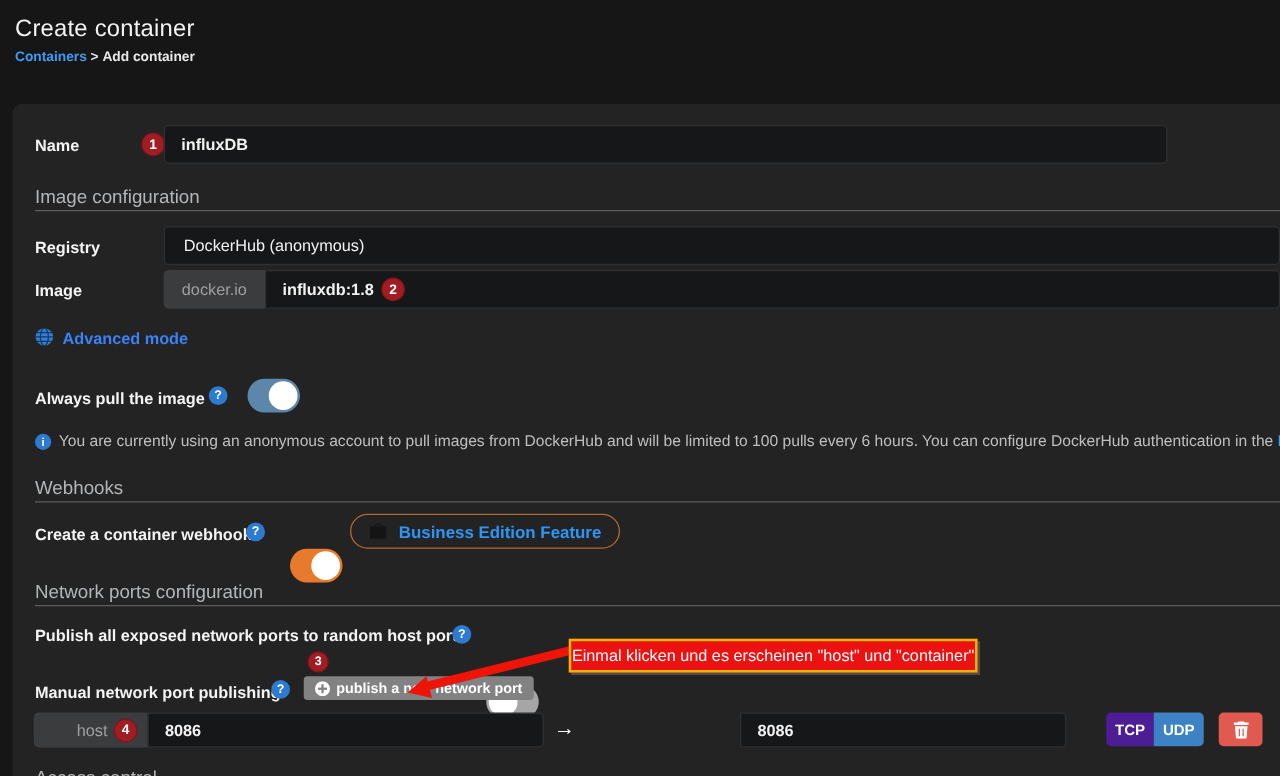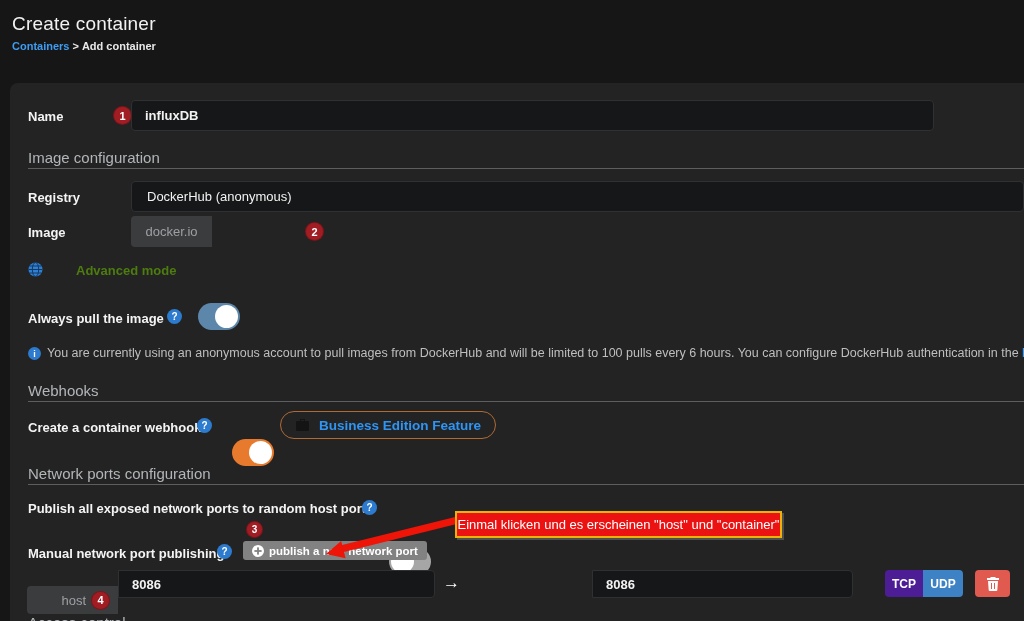--- a/index.html
+++ b/index.html
@@ -31,21 +31,21 @@
   .iicon{width:13px;height:13px;border-radius:50%;background:#2c7bce;color:#fff;font-size:9px;font-weight:bold;display:flex;align-items:center;justify-content:center;}
 
   .toggle{width:42px;height:27px;border-radius:14px;position:relative;cursor:pointer;}
   .toggle .knob{position:absolute;top:2px;width:23px;height:23px;border-radius:50%;background:#fff;}
   .toggle.on-blue{background:#5d87aa;}
   .toggle.on-orange{background:#e87a2e;}
   .toggle.off{background:#a6a6a6;}
   .toggle.on-blue .knob,.toggle.on-orange .knob{right:2px;}
   .toggle.off .knob{left:2px;}
 
-  .link-blue{color:#4d7c0f;font-weight:bold;font-size:13px;text-decoration:none;cursor:pointer;margin-left:26px;}
+  .link-blue{color:#3b82f6;font-weight:bold;font-size:13px;text-decoration:none;cursor:pointer;}
 
   .info-text{font-size:12.5px;color:#bfbfbf;white-space:nowrap;}
   .info-text a{color:#3d9df2;font-weight:bold;text-decoration:none;}
 
   .be-pill{height:28px;box-sizing:border-box;border:1px solid #b06a33;border-radius:15px;display:flex;align-items:center;gap:9px;padding:0 14px;cursor:pointer;}
   .be-pill span{color:#2e95f5;font-weight:bold;font-size:13.5px;white-space:nowrap;}
 
   .publish-btn{height:19px;background:#828282;border:none;border-radius:3px;color:#fff;font-weight:bold;font-size:11.5px;font-family:"Liberation Sans",sans-serif;display:flex;align-items:center;gap:5px;padding:0 9px;cursor:pointer;white-space:nowrap;}
 
   .proto-btn{height:27px;border:none;color:#fff;font-weight:bold;font-size:12px;font-family:"Liberation Sans",sans-serif;cursor:pointer;}
@@ -75,20 +75,21 @@
   <input class="abs input" style="left: 131px; top: 100px; width: 803px;" value="influxDB">
 
   <div class="abs section" style="left:28px;top:149px;">Image configuration</div>
   <div class="abs hrule" style="left:28px;top:168px;width:996px;"></div>
 
   <div class="abs lbl" style="left:28px;top:190px;">Registry</div>
   <div class="abs select" style="left:131px;top:181px;width:893px;">DockerHub (anonymous)</div>
 
   <div class="abs lbl" style="left:28px;top:225px;">Image</div>
   <div class="abs addon" style="left:131px;top:216px;width:81px;height:31px;justify-content:center;">docker.io</div>
+  <input class="abs input group-input" style="left: 212px; top: 216px; width: 812px;" value="influxdb:1.8">
   <div class="abs badge" style="left:306px;top:223px;">2</div>
 
   <span class="abs" style="left:28px;top:262px;width:15px;height:15px;">
     <svg width="15" height="15" viewBox="0 0 15 15">
         <circle cx="7.5" cy="7.5" r="7" fill="#2e7fd6"></circle>
         <g stroke="#16395c" stroke-width="1" fill="none">
           <ellipse cx="7.5" cy="7.5" rx="3.2" ry="7"></ellipse>
           <line x1="0.5" y1="7.5" x2="14.5" y2="7.5"></line>
           <line x1="1.5" y1="4" x2="13.5" y2="4"></line>
           <line x1="1.5" y1="11" x2="13.5" y2="11"></line>
@@ -139,21 +140,21 @@
     <span style="display:flex;">
         <svg width="12" height="12" viewBox="0 0 12 12">
           <circle cx="6" cy="6" r="6" fill="#fff"></circle>
           <rect x="5.1" y="2.4" width="1.8" height="7.2" fill="#828282"></rect>
           <rect x="2.4" y="5.1" width="7.2" height="1.8" fill="#828282"></rect>
         </svg>
       </span>
     <span>publish a new network port</span>
   </button>
 
-  <div class="abs addon" style="left:27px;top:570px;width:91px;height:28px;margin-top:16px;">
+  <div class="abs addon" style="left:27px;top:570px;width:91px;height:28px;">
     <span>host</span>
     <span class="badge" style="width:17px;height:17px;">4</span>
   </div>
   <input class="abs input group-input" style="left: 118px; top: 570px; width: 317px; height: 28px;" value="8086">
 
   <div class="abs arrow-right" style="left:443px;top:573px;">→</div>
 
   <input class="abs input group-input" style="left: 592px; top: 570px; width: 261px; height: 28px;" value="8086">
 
   <button class="abs proto-btn tcp" style="left:885px;top:570px;">TCP</button>

